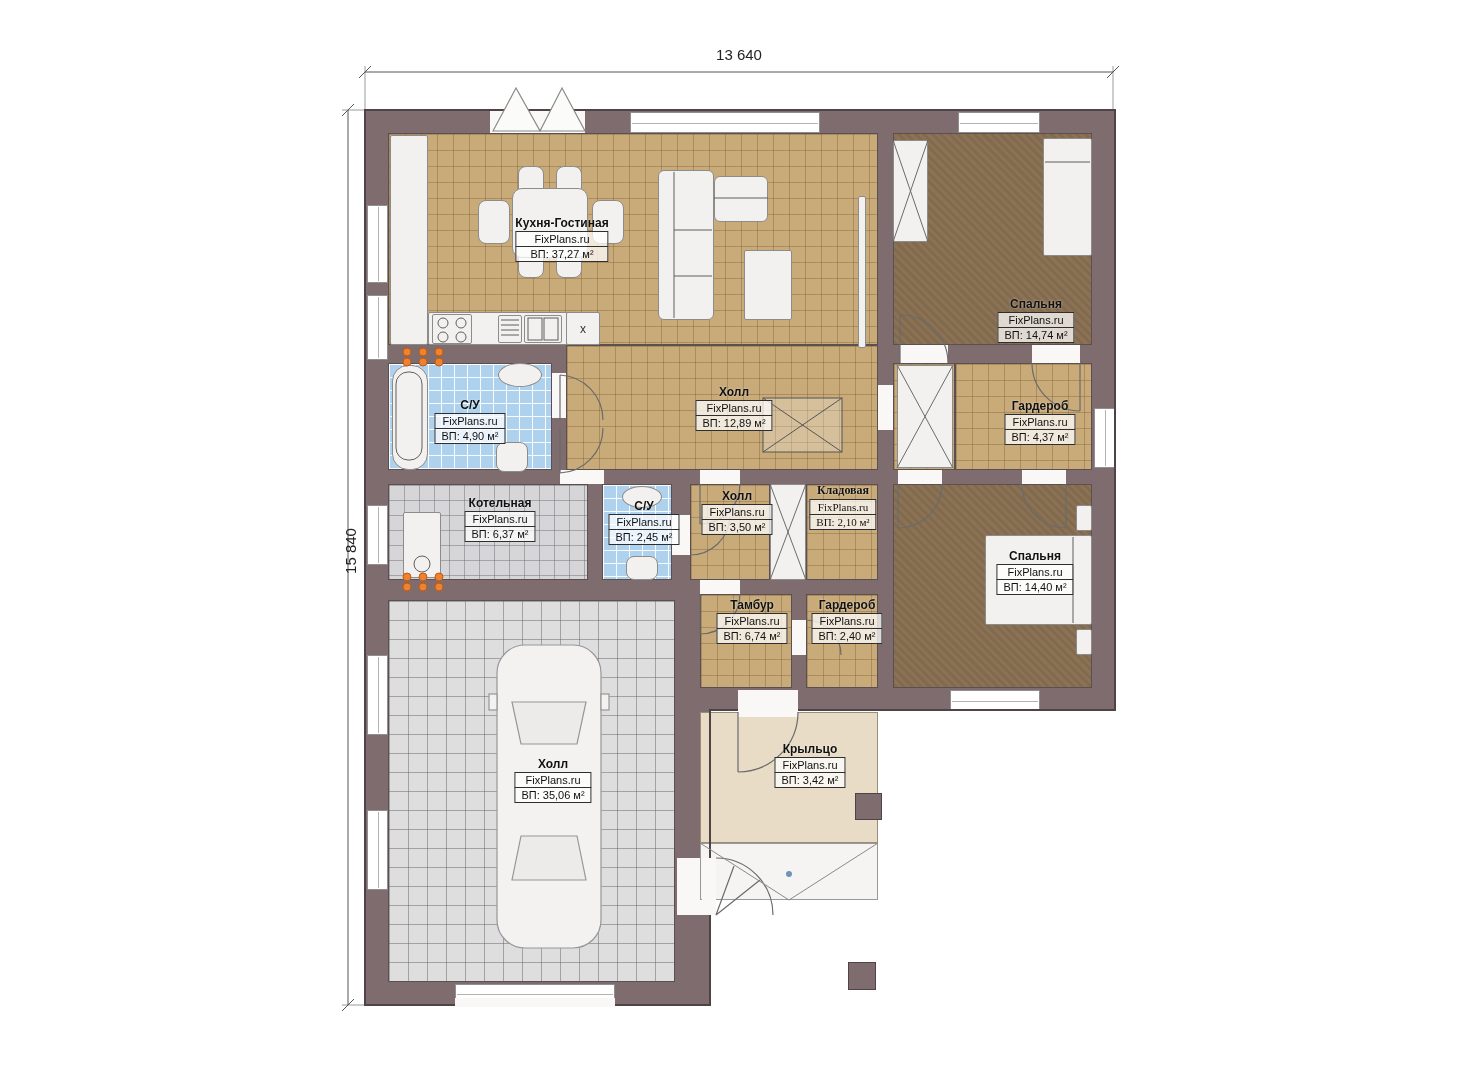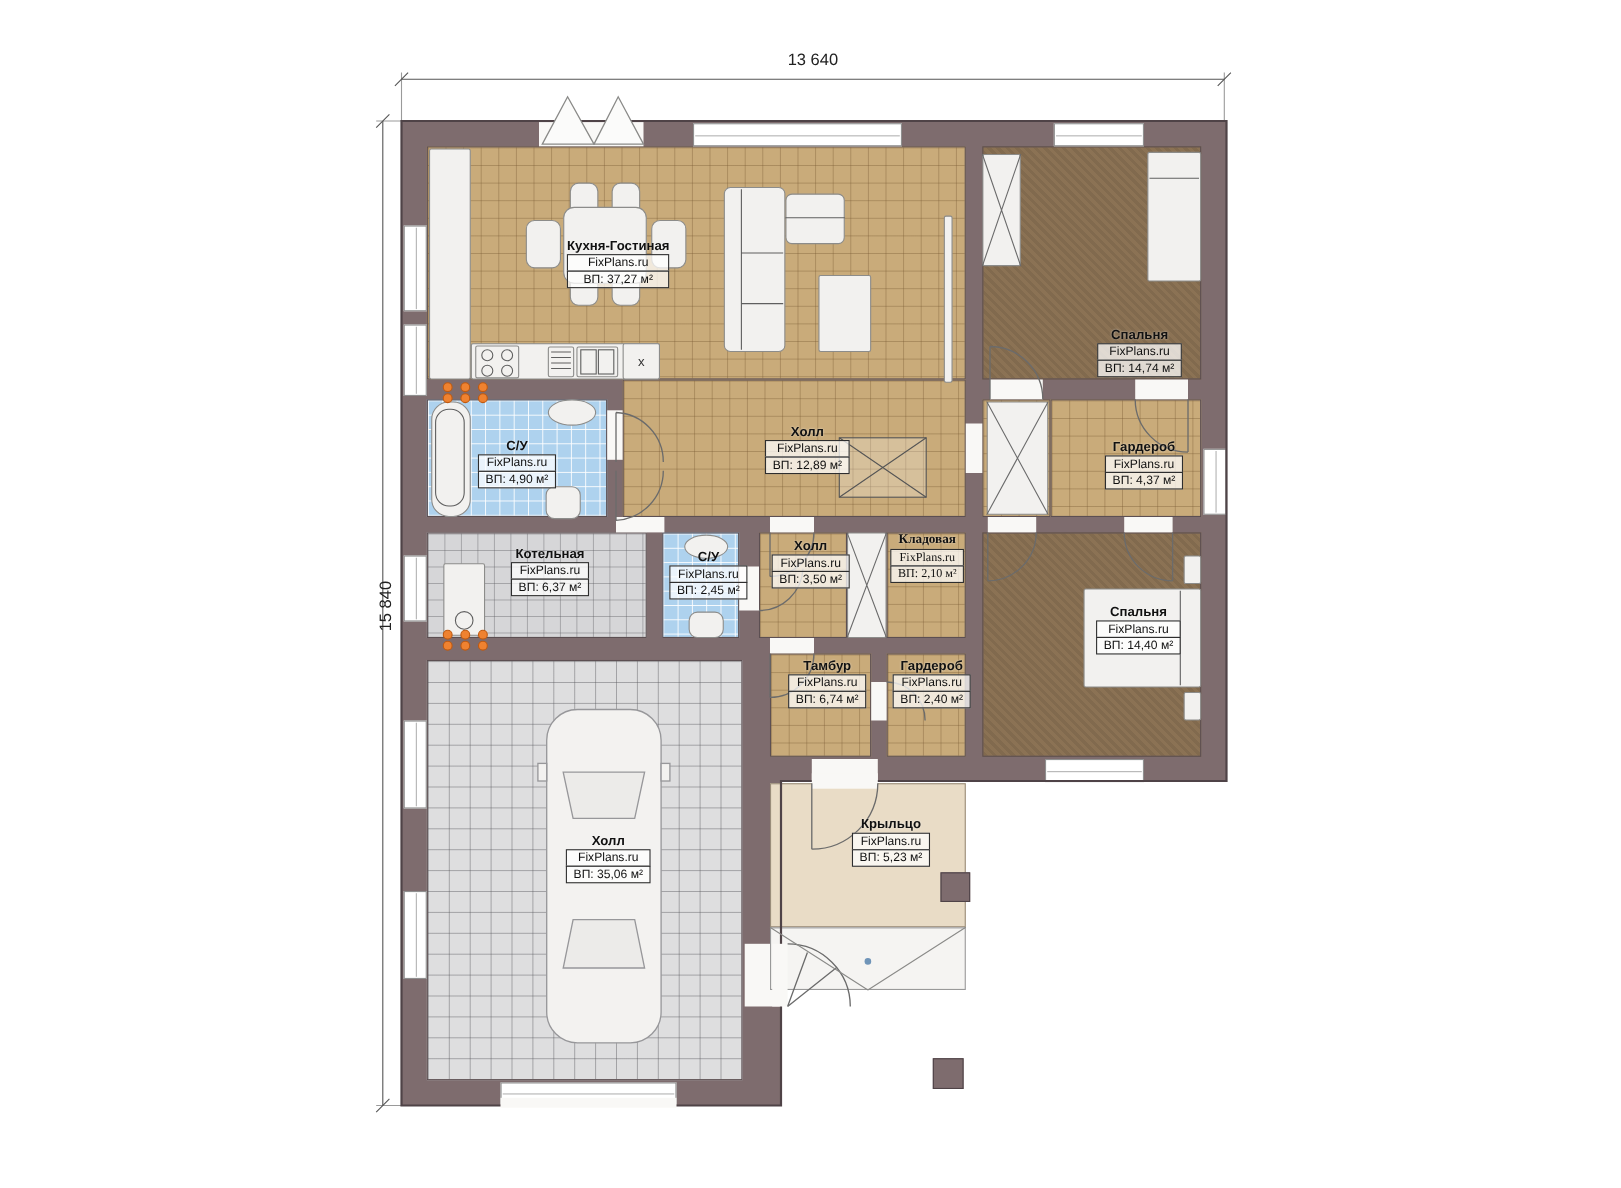--- a/index.html
+++ b/index.html
@@ -277,19 +277,19 @@
     <div class="lbox">ВП: 14,40 м²</div>
   </div>
   <div class="room-label" style="left:553px;top:757px;">
     <div class="rname">Холл</div>
     <div class="lbox">FixPlans.ru</div>
     <div class="lbox">ВП: 35,06 м²</div>
   </div>
   <div class="room-label" style="left:810px;top:742px;">
     <div class="rname">Крыльцо</div>
     <div class="lbox">FixPlans.ru</div>
-    <div class="lbox">ВП: 5,23 м²</div>
+    <div class="lbox">ВП: 3,42 м²</div>
   </div>
 
   <div class="dim" style="left:365px;top:46px;width:748px;text-align:center;">13 640</div>
   <div class="dim" style="left:300px;top:543px;width:100px;height:16px;text-align:center;transform:rotate(-90deg);">15 840</div>
 
 </div>
 
 </body></html>

